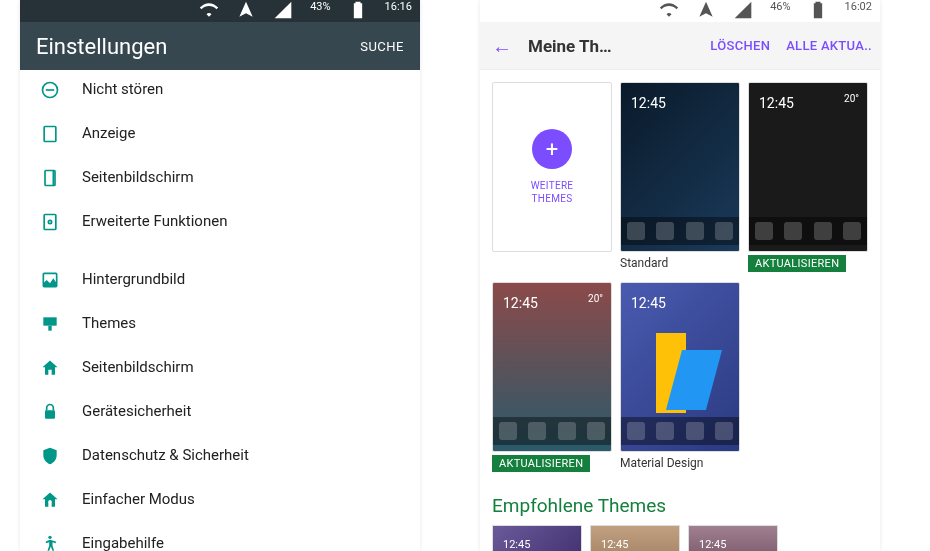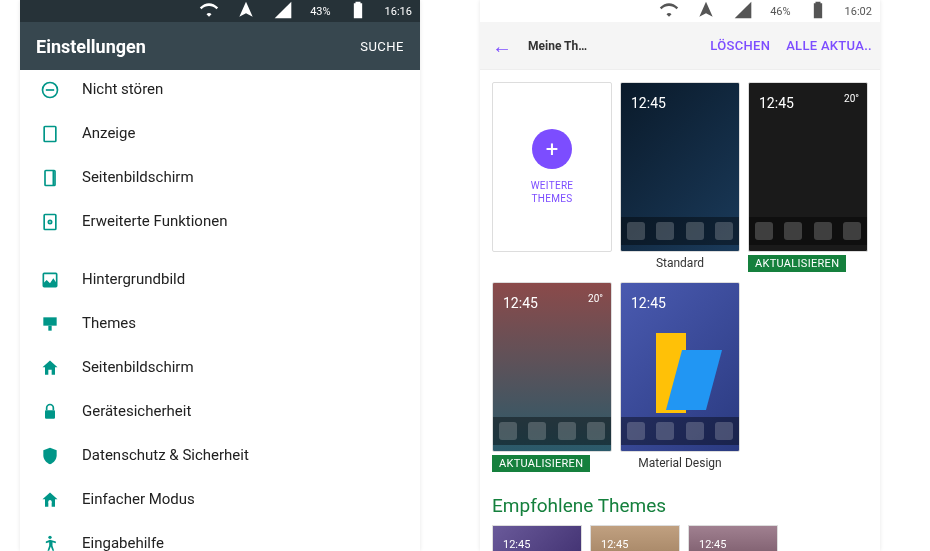--- a/index.html
+++ b/index.html
@@ -1,38 +1,38 @@
 <!DOCTYPE html>
 <html><head>
 <meta charset="utf-8">
 <style>
 *{margin:0;padding:0;box-sizing:border-box;font-family:Roboto,-apple-system,sans-serif}
 body{background:#fff;width:930px;height:551px;display:flex;gap:60px;padding:0 20px}
 .phone{width:400px;height:551px;background:#fff;box-shadow:0 0 4px rgba(0,0,0,.1);overflow:hidden;position:relative}
 .status-bar{height:22px;display:flex;justify-content:flex-end;align-items:center;gap:2px;padding:0 8px;font-size:11px}
 .sb-dark{background:#263238;color:#fff}
 .sb-light{background:#fff;color:#555}
-.sb-icons{display:flex;align-items:center;gap:17px}
+.sb-icons{display:flex;gap:17px}
 .header-dark{background:#37474f;color:#fff;height:48px;display:flex;align-items:center;justify-content:space-between;padding:0 16px}
-.header-dark h1{font-size:18px;font-weight:700}
+.header-dark h1{font-size:22px;font-weight:400}
 .header-dark .search{font-size:13px;letter-spacing:.5px}
 .header-light{background:#f5f5f5;height:48px;display:flex;align-items:center;padding:0 8px;gap:12px;border-bottom:1px solid #eee}
-.header-light h1{font-size:12px;color:#333;flex:0 0 auto}
+.header-light h1{font-size:17px;color:#333;flex:0 0 auto}
 .header-light .actions{margin-left:auto;display:flex;gap:16px}
 .header-light .act{color:#7c4dff;font-size:13px;font-weight:500;letter-spacing:.3px}
 .back-icon{color:#7c4dff;font-size:20px;padding:0 4px}
 .settings-list{padding-top:10px}
 .settings-item{display:flex;align-items:flex-start;height:44px;padding:0 20px;gap:22px}
 .settings-item .icn{width:20px;height:20px;display:flex;align-items:center;justify-content:center;color:#009688;flex:0 0 20px}
 .settings-item .lbl{font-size:15px;color:#212121}
 .spacer{height:14px}
 .themes-grid{padding:12px;display:flex;flex-wrap:wrap;gap:8px}
 .theme-card{width:120px}
 .theme-thumb{width:120px;height:170px;border:1px solid #ddd;border-radius:2px;position:relative;overflow:hidden}
-.theme-label{font-size:12px;color:#333;text-align:center;padding:4px 0;height:22px}
+.theme-label{font-size:12px;color:#333;padding:4px 0;height:22px}
 .add-card .theme-thumb{background:#fff;display:flex;flex-direction:column;align-items:center;justify-content:center}
 .add-circle{width:40px;height:40px;border-radius:50%;background:#7c4dff;color:#fff;display:flex;align-items:center;justify-content:center;font-size:22px;margin-bottom:10px}
 .add-label{font-size:10px;color:#7c4dff;text-align:center;line-height:1.3;letter-spacing:.3px}
 .badge{position:absolute;bottom:-2px;left:0;background:#15803d;color:#fff;font-size:11px;padding:2px 7px;letter-spacing:.3px}
 .section-title{font-size:19px;color:#15803d;padding:8px 12px}
 .thumb-dark{background:linear-gradient(135deg,#0a1a2a,#1a3a5a)}
 .thumb-mat{background:#1a1a1a}
 .thumb-nat{background:linear-gradient(#8b4a4a,#2a5a6a)}
 .thumb-blue{background:linear-gradient(135deg,#4a5ab0,#2a3a80)}
 .thumb-clock{position:absolute;top:12px;left:10px;color:#fff;font-size:14px;font-weight:400}

